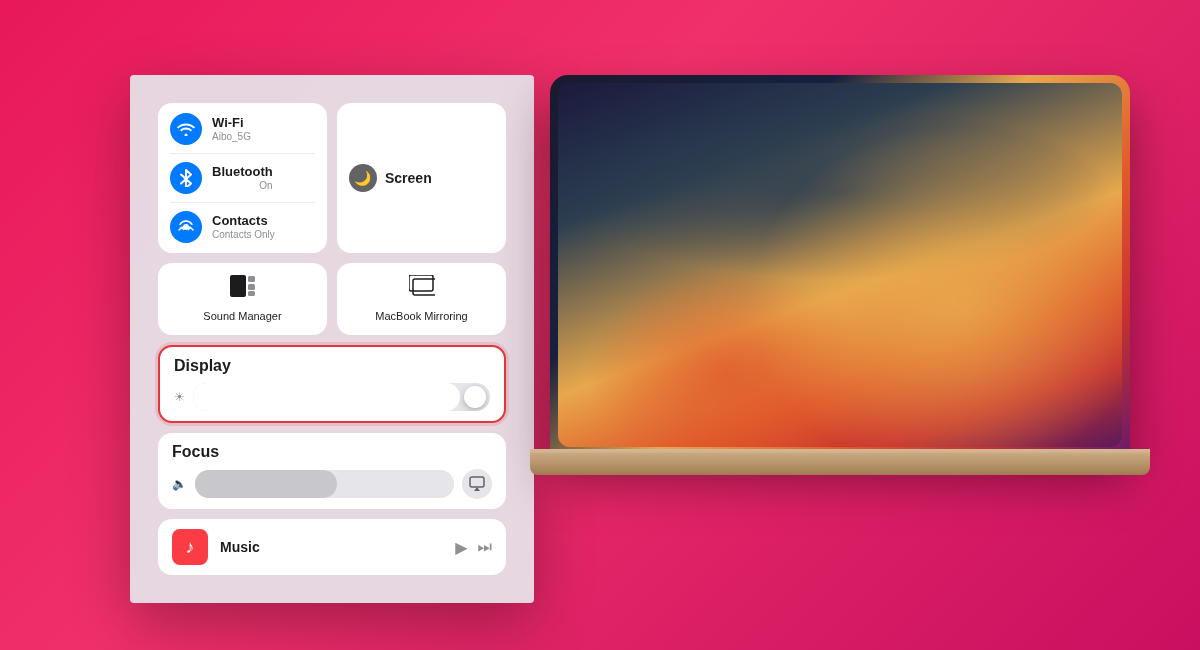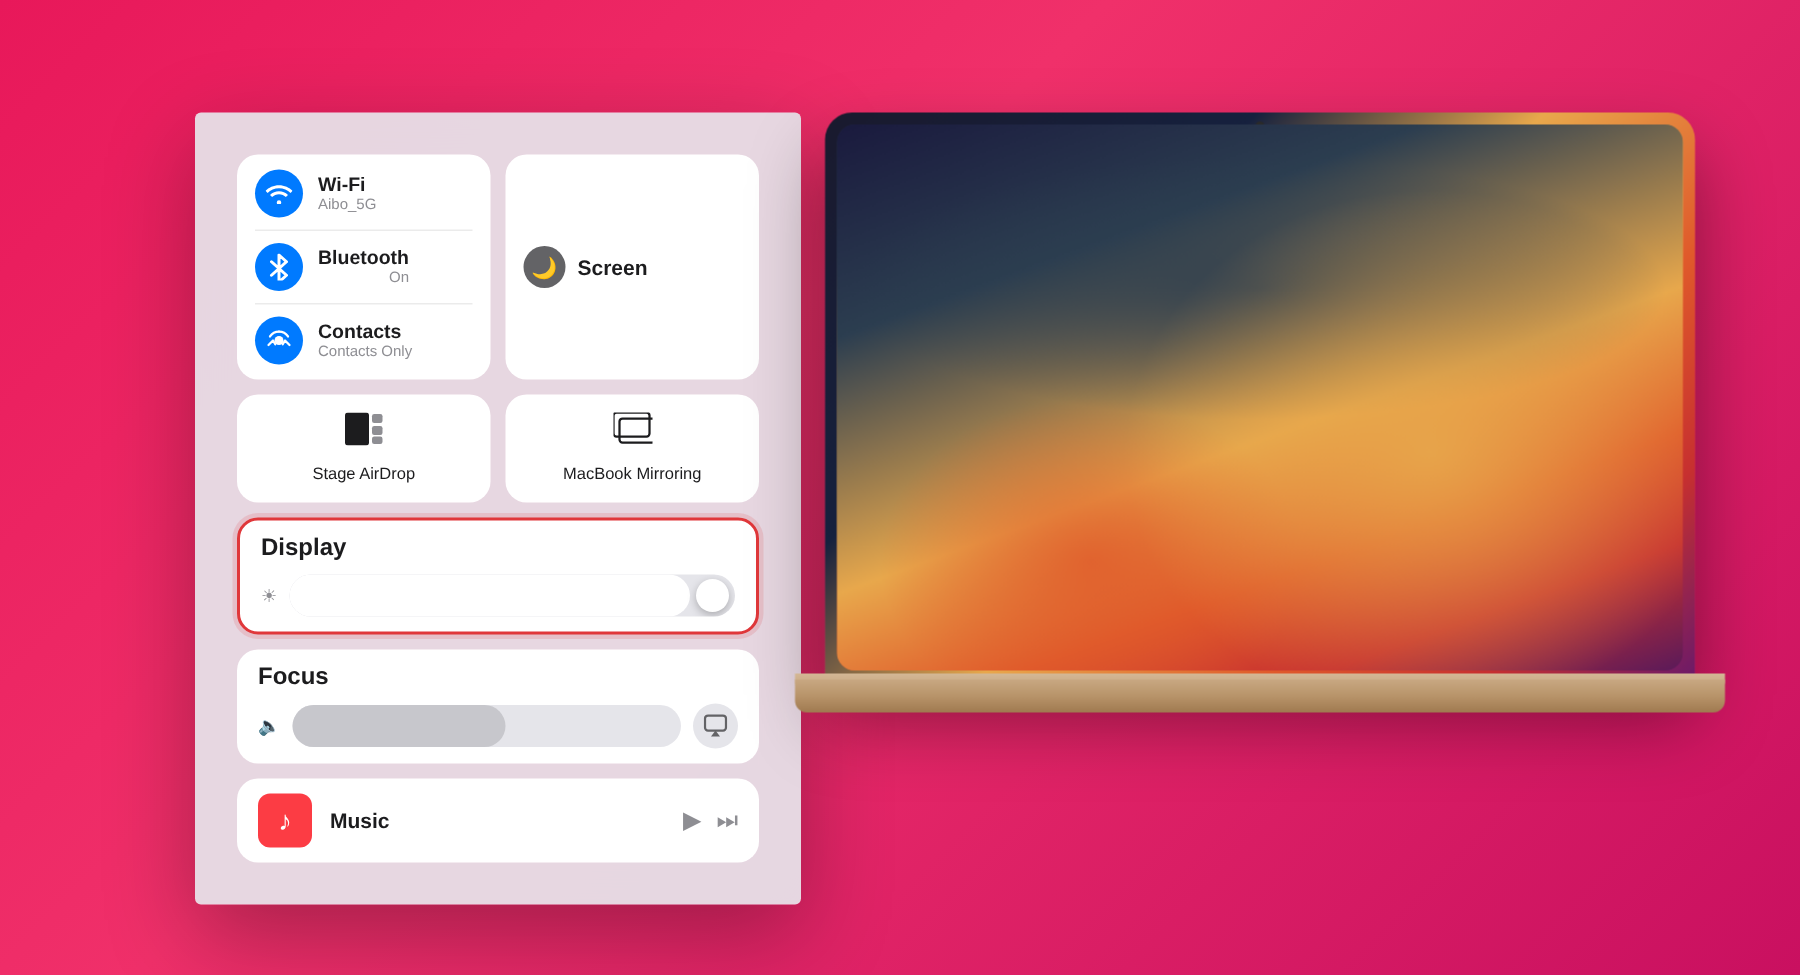--- a/index.html
+++ b/index.html
@@ -450,21 +450,21 @@
   <div class="action-grid">
     <div class="action-btn">
       <div class="action-icon">
         <svg width="26" height="22" viewBox="0 0 26 22" fill="none">
           <rect x="0" y="0" width="16" height="22" rx="2" fill="#1c1c1e"></rect>
           <rect x="18" y="1" width="7" height="6" rx="1.5" fill="#8e8e93"></rect>
           <rect x="18" y="9" width="7" height="6" rx="1.5" fill="#8e8e93"></rect>
           <rect x="18" y="16" width="7" height="5" rx="1.5" fill="#8e8e93"></rect>
         </svg>
       </div>
-      <span class="action-label">Stage AirDrop</span>
+      <span class="action-label">Sound Manager</span>
     </div>
 
     <div class="action-btn">
       <div class="action-icon">
         <svg width="26" height="22" viewBox="0 0 26 22" fill="none">
           <rect x="0" y="0" width="24" height="16" rx="2" stroke="#1c1c1e" stroke-width="1.5" fill="none"></rect>
           <rect x="4" y="4" width="24" height="16" rx="2" stroke="#1c1c1e" stroke-width="1.5" fill="none"></rect>
         </svg>
       </div>
       <span class="action-label">MacBook Mirroring</span>

